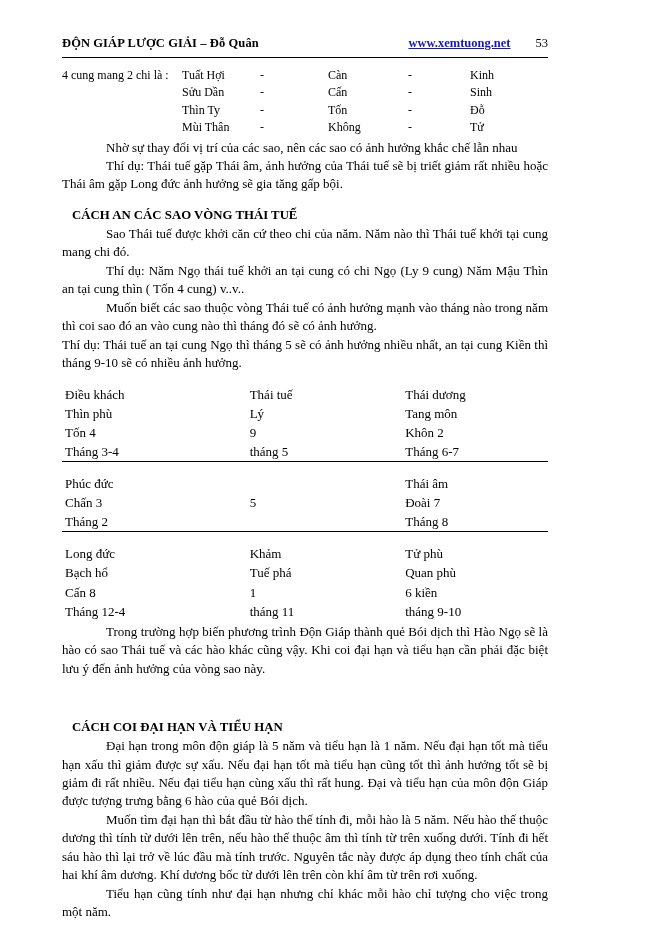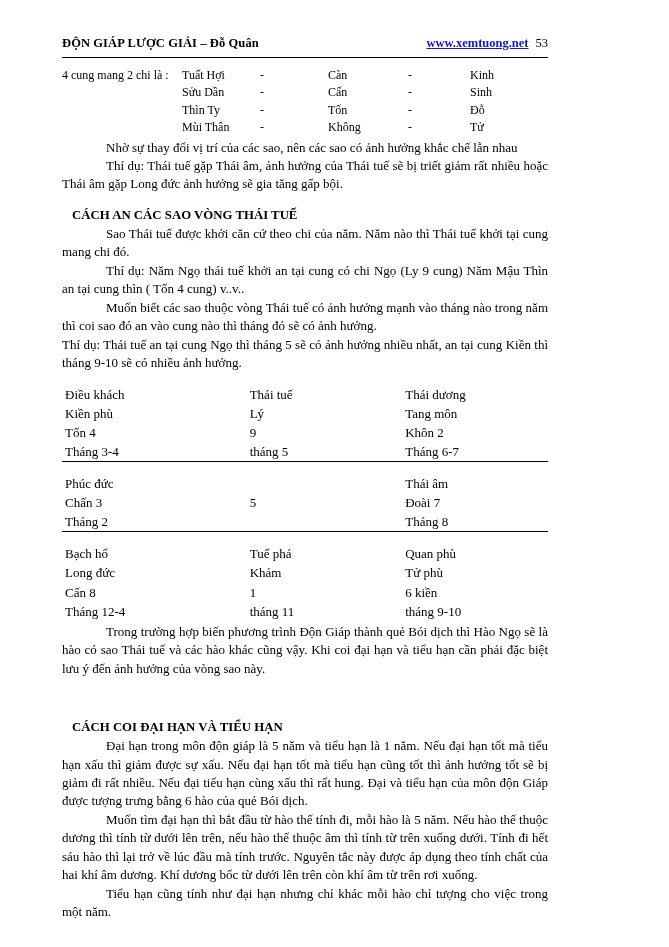--- a/index.html
+++ b/index.html
@@ -29,21 +29,21 @@
     font-size: 12.5px;
     padding-bottom: 6px;
   }
   .header-left {
     font-weight: bold;
     letter-spacing: .1px;
   }
   .header-right {
     display: flex;
     align-items: baseline;
-    gap: 7px;
+    gap: 25px;
   }
   .site-link {
     color: #1414c8;
     font-weight: bold;
     text-decoration: underline;
     font-size: 12.5px;
   }
   .page-num { font-size: 12.5px; }
   .rule {
     border-top: 1.2px solid #000;
@@ -156,21 +156,21 @@
 
   <div class="tbl-wrap">
     <table class="grid">
       <tbody>
           <tr>
         <td class="col1">Điều khách</td>
         <td class="col2">Thái tuế</td>
         <td class="col3">Thái dương</td>
       </tr>
       <tr>
-        <td class="col1">Kiền phù</td>
+        <td class="col1">Thìn phù</td>
         <td class="col2">Lý</td>
         <td class="col3">Tang môn</td>
       </tr>
       <tr>
         <td class="col1">Tốn 4</td>
         <td class="col2">9</td>
         <td class="col3">Khôn 2</td>
       </tr>
       <tr class="blockend">
         <td class="col1">Tháng 3-4</td>
@@ -196,28 +196,28 @@
         <td class="col1">Tháng 2</td>
         <td class="col2"></td>
         <td class="col3">Tháng 8</td>
       </tr>
     </tbody>
       </table>
 
     <table class="grid">
       <tbody>
           <tr>
+        <td class="col1">Long đức</td>
+        <td class="col2">Khảm</td>
+        <td class="col3">Tử phù</td>
+      </tr>
+      <tr>
         <td class="col1">Bạch hổ</td>
         <td class="col2">Tuế phá</td>
         <td class="col3">Quan phù</td>
-      </tr>
-      <tr>
-        <td class="col1">Long đức</td>
-        <td class="col2">Khảm</td>
-        <td class="col3">Tử phù</td>
       </tr>
       <tr>
         <td class="col1">Cấn 8</td>
         <td class="col2">1</td>
         <td class="col3">6 kiền</td>
       </tr>
       <tr>
         <td class="col1">Tháng 12-4</td>
         <td class="col2">tháng 11</td>
         <td class="col3">tháng 9-10</td>

